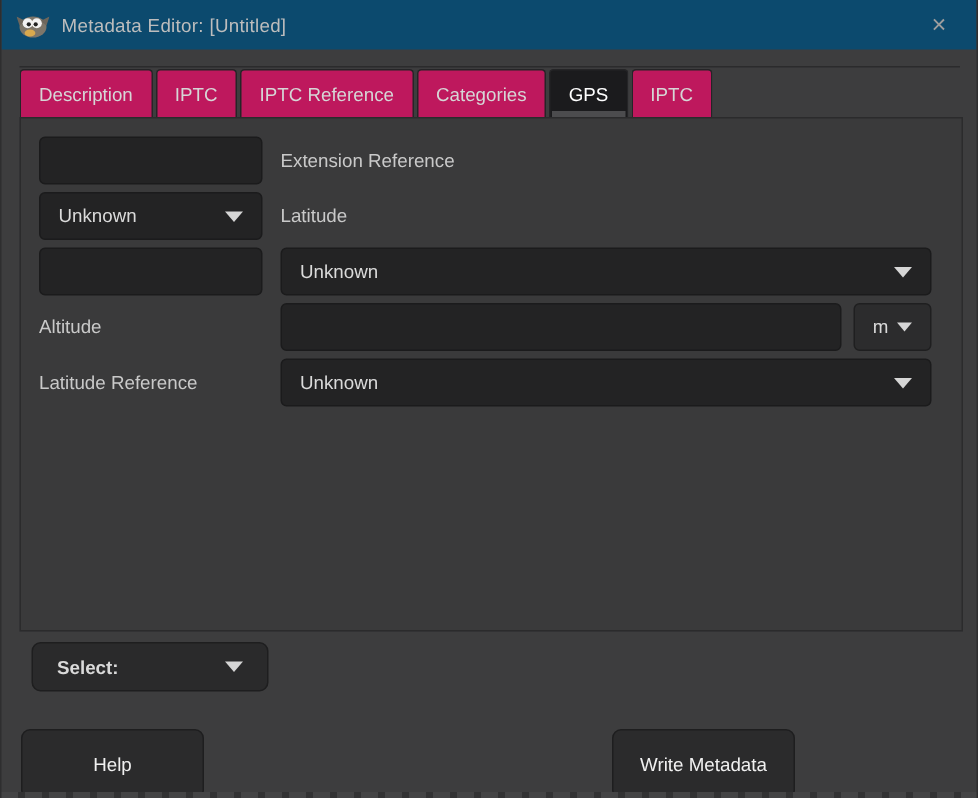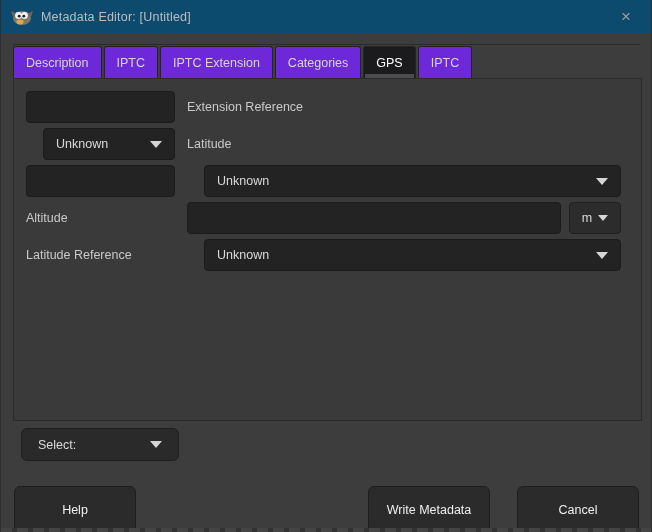--- a/index.html
+++ b/index.html
@@ -23,21 +23,21 @@
   
   .tabstrip{
     position:absolute;top:44px;left:12px;right:11px;height:34px;
     border-top:1px solid #2b2b2c;
     display:flex;align-items:stretch;
   }
   .tab{
     position:relative;margin-top:1px;margin-right:2px;
     display:flex;align-items:center;justify-content:center;
     padding:0 12px;font-size:12.5px;color:#d6d6d6;
-    background:#6d28d9;border:1px solid #252527;border-bottom:none;
+    background:#be185d;border:1px solid #252527;border-bottom:none;
     border-radius:3px 3px 0 0;white-space:nowrap;cursor:default;
   }
   .tab.active{
     background:#1b1b1d;color:#ffffff;
   }
   .tab.active::after{
     content:"";position:absolute;left:1px;right:1px;bottom:0;height:4px;background:#4c4c4e;
   }
   
   .frame{
@@ -49,52 +49,52 @@
   .form-label{
     height:32px;display:flex;align-items:center;
     font-size:12.5px;color:#c9c9c9;white-space:nowrap;
   }
   .text-input{
     height:32px;width:100%;background:#232324;border:1px solid #1b1b1c;border-radius:4px;
     color:#e0e0e0;font-size:12.5px;padding:0 10px;outline:none;
   }
   .combo{
     height:32px;background:#232324;border:1px solid #1b1b1c;border-radius:4px;
-    display:flex;align-items:center;padding:0 12px;cursor:default;margin-left:17px;
+    display:flex;align-items:center;padding:0 12px;cursor:default;
   }
   .combo .combo-value{font-size:12.5px;color:#dadada;}
   .arrow-down{
     margin-left:auto;width:0;height:0;
     border-left:6px solid transparent;border-right:6px solid transparent;
     border-top:7px solid #d6d6d6;
   }
   .unit-row{display:flex;gap:8px;}
   .unit-row .text-input{flex:1;}
   .unit-combo{
     width:52px;flex:0 0 52px;height:32px;background:#2c2c2d;border:1px solid #1f1f20;
     border-radius:4px;display:flex;align-items:center;justify-content:center;gap:6px;cursor:default;
   }
   .unit-combo .combo-value{font-size:12.5px;color:#dadada;}
   .unit-combo .arrow-down{margin-left:0;border-left-width:5px;border-right-width:5px;border-top-width:6px;}
   
   .select-combo{
     position:absolute;top:428px;left:20px;width:158px;height:33px;
     background:#2a2a2b;border:1px solid #1e1e1f;border-radius:6px;
-    display:flex;align-items:center;padding:0 16px;cursor:default;
+    display:flex;align-items:center;padding:0 16px;cursor:default;font-weight:bold;
   }
   .select-combo .combo-value{font-size:12.5px;color:#dadada;}
   
   .btn{
     position:absolute;top:486px;height:47px;width:122px;
     background:#2b2b2c;border:1px solid #1e1e1f;border-radius:6px;
     display:flex;align-items:center;justify-content:center;
     font-size:12.5px;color:#f0f0f0;cursor:default;white-space:nowrap;
   }
   .btn-help{left:13px;}
-  .btn-write{left:367px;}
+  .btn-write{left:407px;}
   .btn-cancel{left:516px;}
   
   .bottom-edge{
     position:absolute;left:0;right:0;bottom:0;height:4px;
     background:repeating-linear-gradient(90deg,#444445 0 11px,#323233 11px 16px);
   }
 </style>
 </head>
 <body>
 
@@ -113,21 +113,21 @@
         <ellipse cx="9" cy="14" rx="3.6" ry="2.4" fill="#d8a94e"></ellipse>
       </svg>
     </span>
     <span class="title">Metadata Editor: [Untitled]</span>
     <span class="close">×</span>
   </div>
 
   <div class="tabstrip">
     <div class="tab">Description</div>
     <div class="tab">IPTC</div>
-    <div class="tab">IPTC Extension</div>
+    <div class="tab">IPTC Reference</div>
     <div class="tab">Categories</div>
     <div class="tab active">GPS</div>
     <div class="tab">IPTC</div>
   </div>
 
   <div class="frame">
     <div class="form-grid">
 
       <input class="text-input" type="text" value="" style="">
 
@@ -163,17 +163,16 @@
     </div>
   </div>
 
   <div class="select-combo">
     <span class="combo-value">Select:</span>
     <span class="arrow-down"></span>
   </div>
 
   <div class="btn btn-help">Help</div>
   <div class="btn btn-write">Write Metadata</div>
-  <div class="btn btn-cancel">Cancel</div>
 
   <div class="bottom-edge"></div>
 
 </div>
 
 </body></html>

